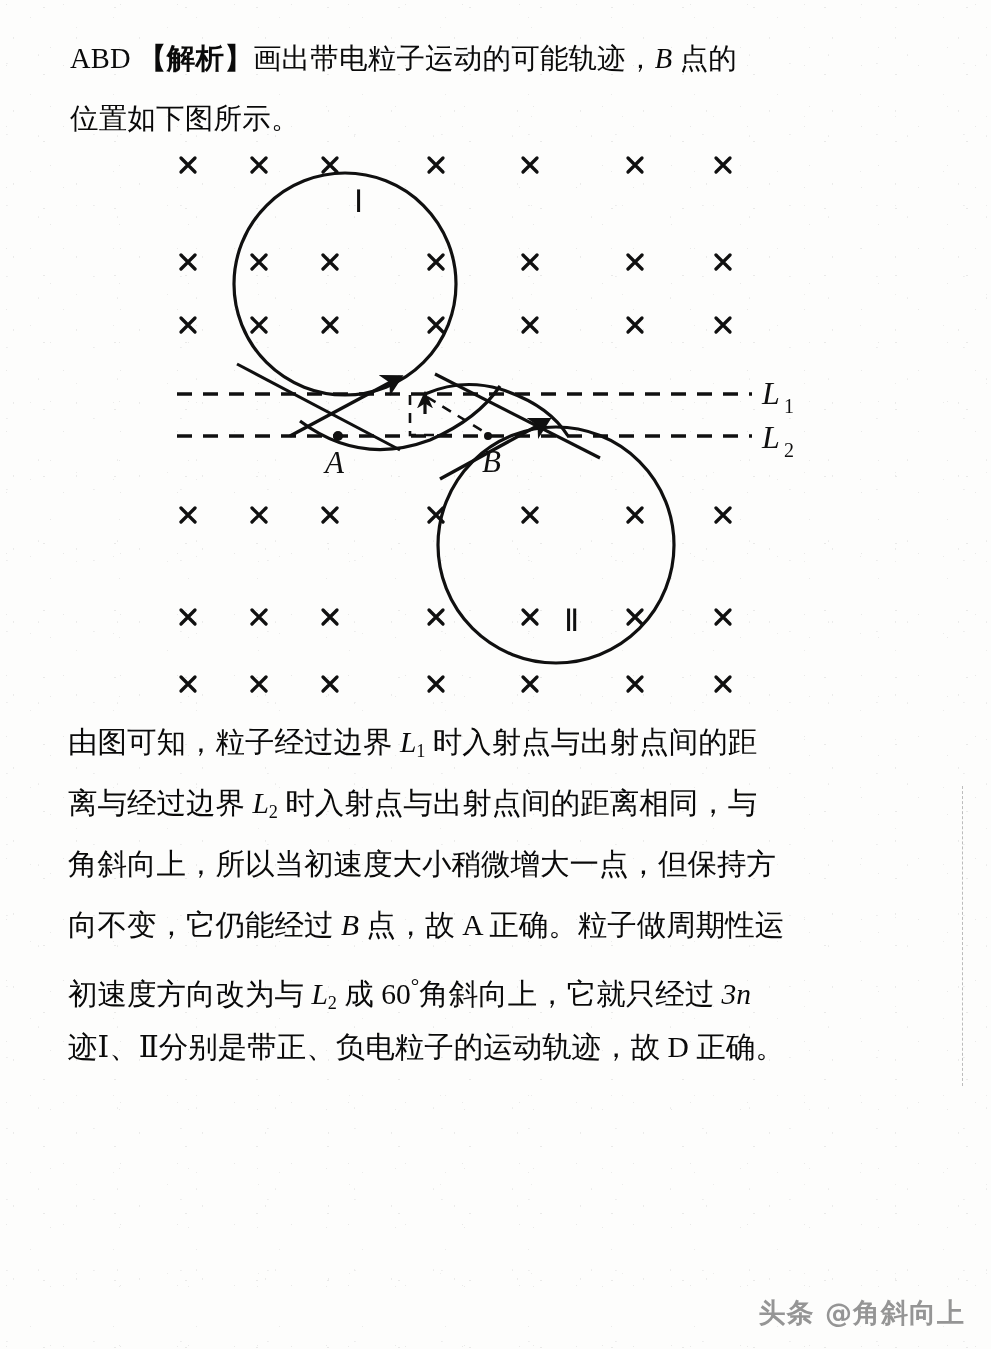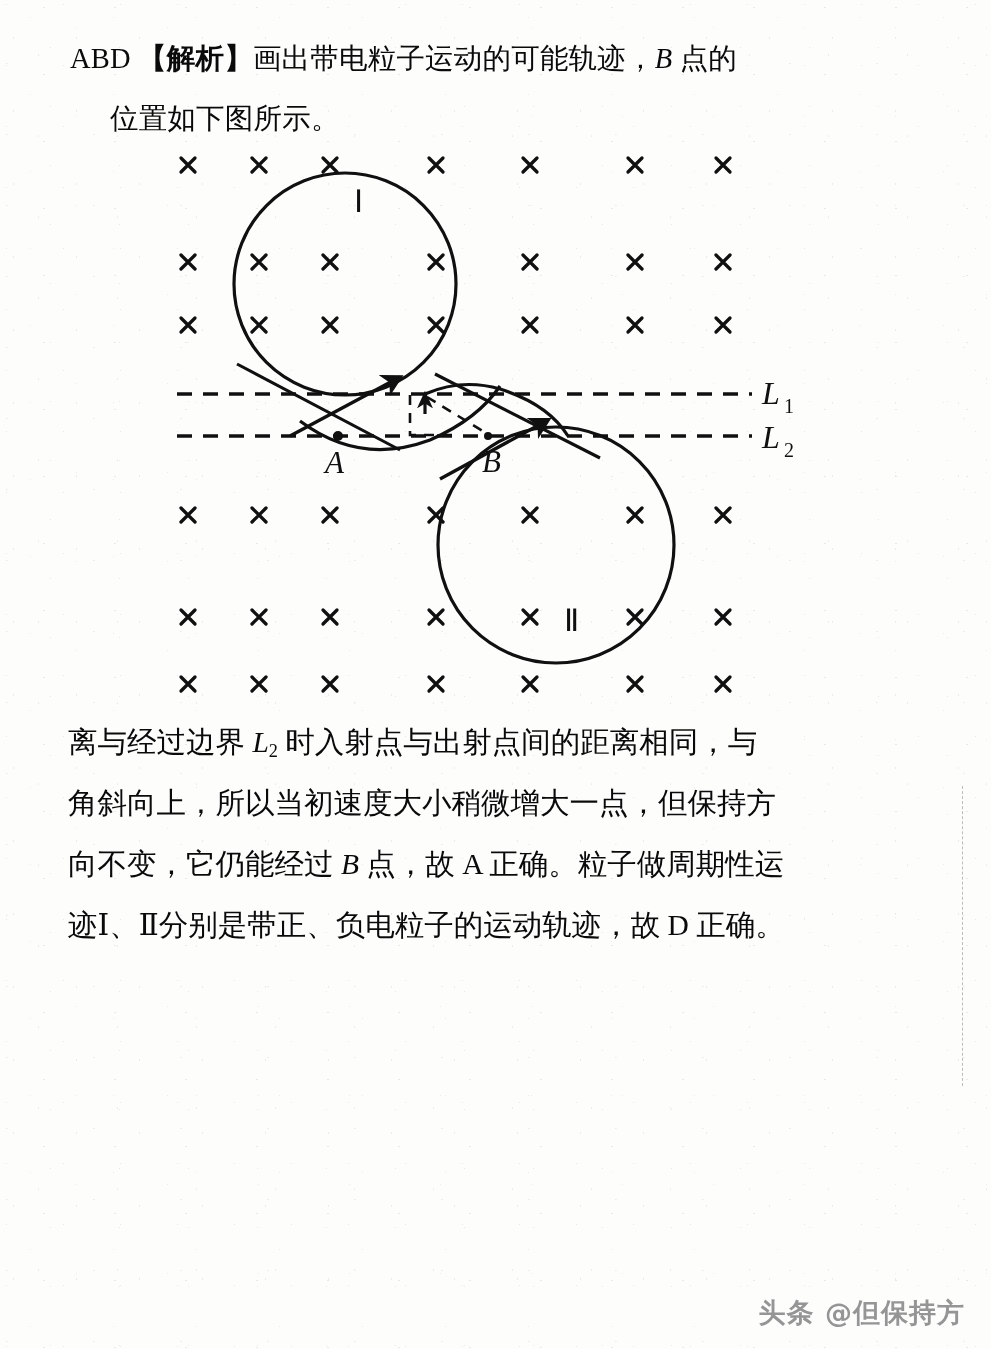--- a/index.html
+++ b/index.html
@@ -38,21 +38,21 @@
   
   .para {
     position: absolute;
     font-size: 28.5px;
     line-height: 42px;
     letter-spacing: .2px;
     white-space: nowrap;
   }
   .intro { left: 70px; top: 38px; }
   .intro .ln { display: block; height: 42px; }
-  .intro .ln2 { margin-top: 18px; margin-left: 40px; }
+  .intro .ln2 { margin-top: 18px; }
 
   .kw { font-weight: 700; }
   .mi { font-style: italic; font-family: "Liberation Serif", serif; }
   .roman { font-family: "Liberation Serif", serif; text-align: center; }
 
   sub.s { font-size: .62em; vertical-align: -.28em; font-style: normal; }
 
   
   #diagram {
     position: absolute;
@@ -317,21 +317,23 @@
     <text x="762" y="268" font-family="Liberation Serif, serif" font-style="italic" font-size="32" fill="#101010">L</text>
     <text x="784" y="277" font-family="Liberation Serif, serif" font-size="20" fill="#101010">1</text>
   </g>
   <g>
     <text x="762" y="312" font-family="Liberation Serif, serif" font-style="italic" font-size="32" fill="#101010">L</text>
     <text x="784" y="321" font-family="Liberation Serif, serif" font-size="20" fill="#101010">2</text>
   </g>
 </svg>
 
 <div class="body-text">
+  <span class="line"><span>由图可知，粒子经过边界 </span><span class="mi">L</span><sub class="s">1</sub><span> 时入射点与出射点间的距</span></span>
   <span class="line"><span>离与经过边界 </span><span class="mi">L</span><sub class="s">2</sub><span> 时入射点与出射点间的距离相同，与</span></span>
   <span class="line"><span>角斜向上，所以当初速度大小稍微增大一点，但保持方</span></span>
   <span class="line"><span>向不变，它仍能经过 </span><span class="mi">B</span><span> 点，故 A 正确。粒子做周期性运</span></span>
+  <span class="line"><span>初速度方向改为与 </span><span class="mi">L</span><sub class="s">2</sub><span> 成 60</span><span class="deg">°</span><span>角斜向上，它就只经过 </span><span class="mi">3n</span></span>
   <span class="line"><span>迹Ⅰ、Ⅱ分别是带正、负电粒子的运动轨迹，故 D 正确。</span></span>
 </div>
 
 <div class="margin-rule"></div>
 
-<div class="watermark">头条 @但保持方</div>
+<div class="watermark">头条 @角斜向上</div>
 
 </body></html>

